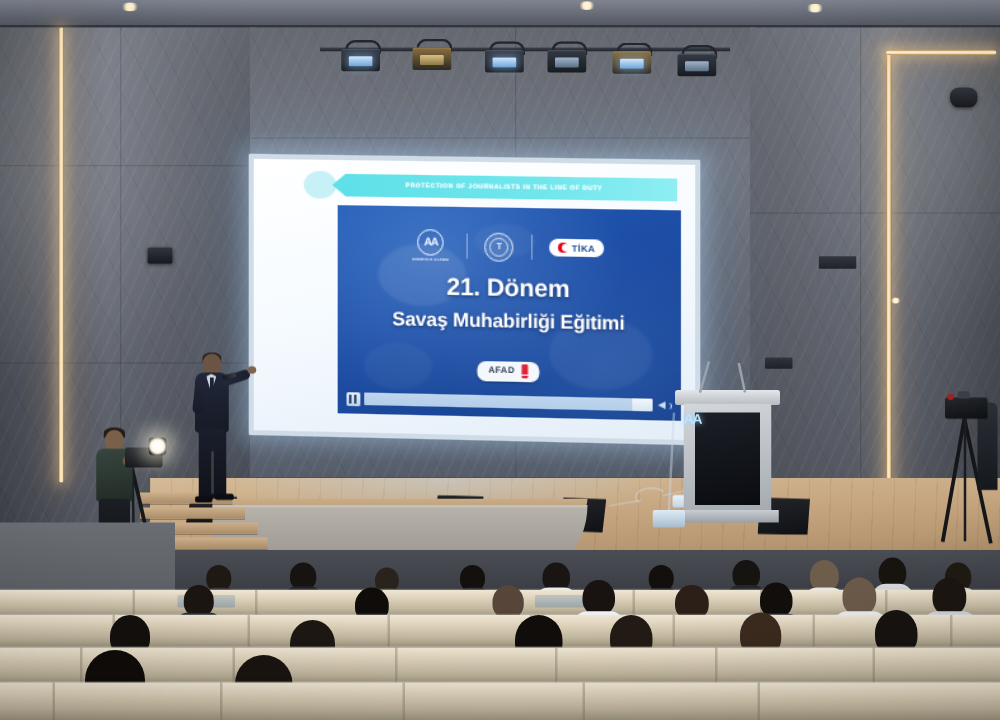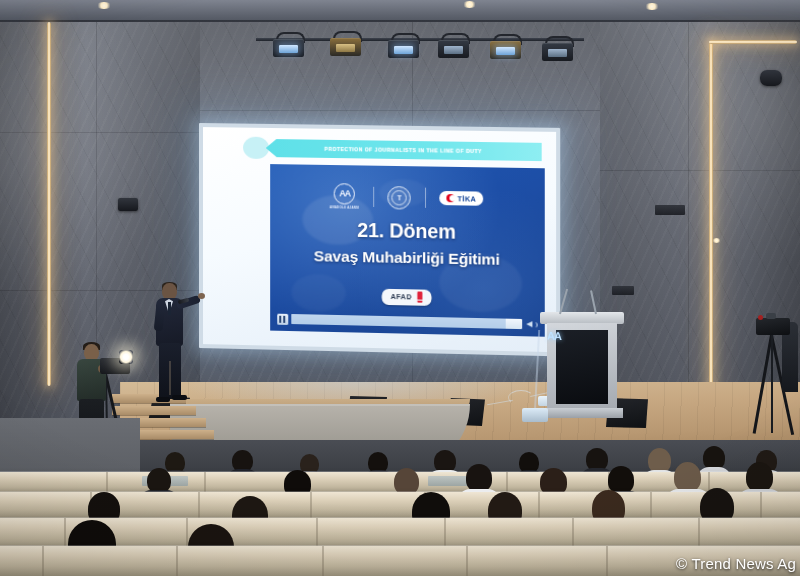--- a/index.html
+++ b/index.html
@@ -640,14 +640,13 @@
 
   <div class="seat-row" style="top:546px;height:30px;">
     <div class="seat-div" style="left:56px;"></div>
       <div class="seat-div" style="left:190px;"></div>
     <div class="seat-div" style="left:336px;"></div>
       <div class="seat-div" style="left:480px;"></div>
     <div class="seat-div" style="left:620px;"></div>
   </div>
 
   <div id="vignette"></div>
-  <div id="watermark">© Trend News Ag</div>
 </div>
 
 </body></html>

